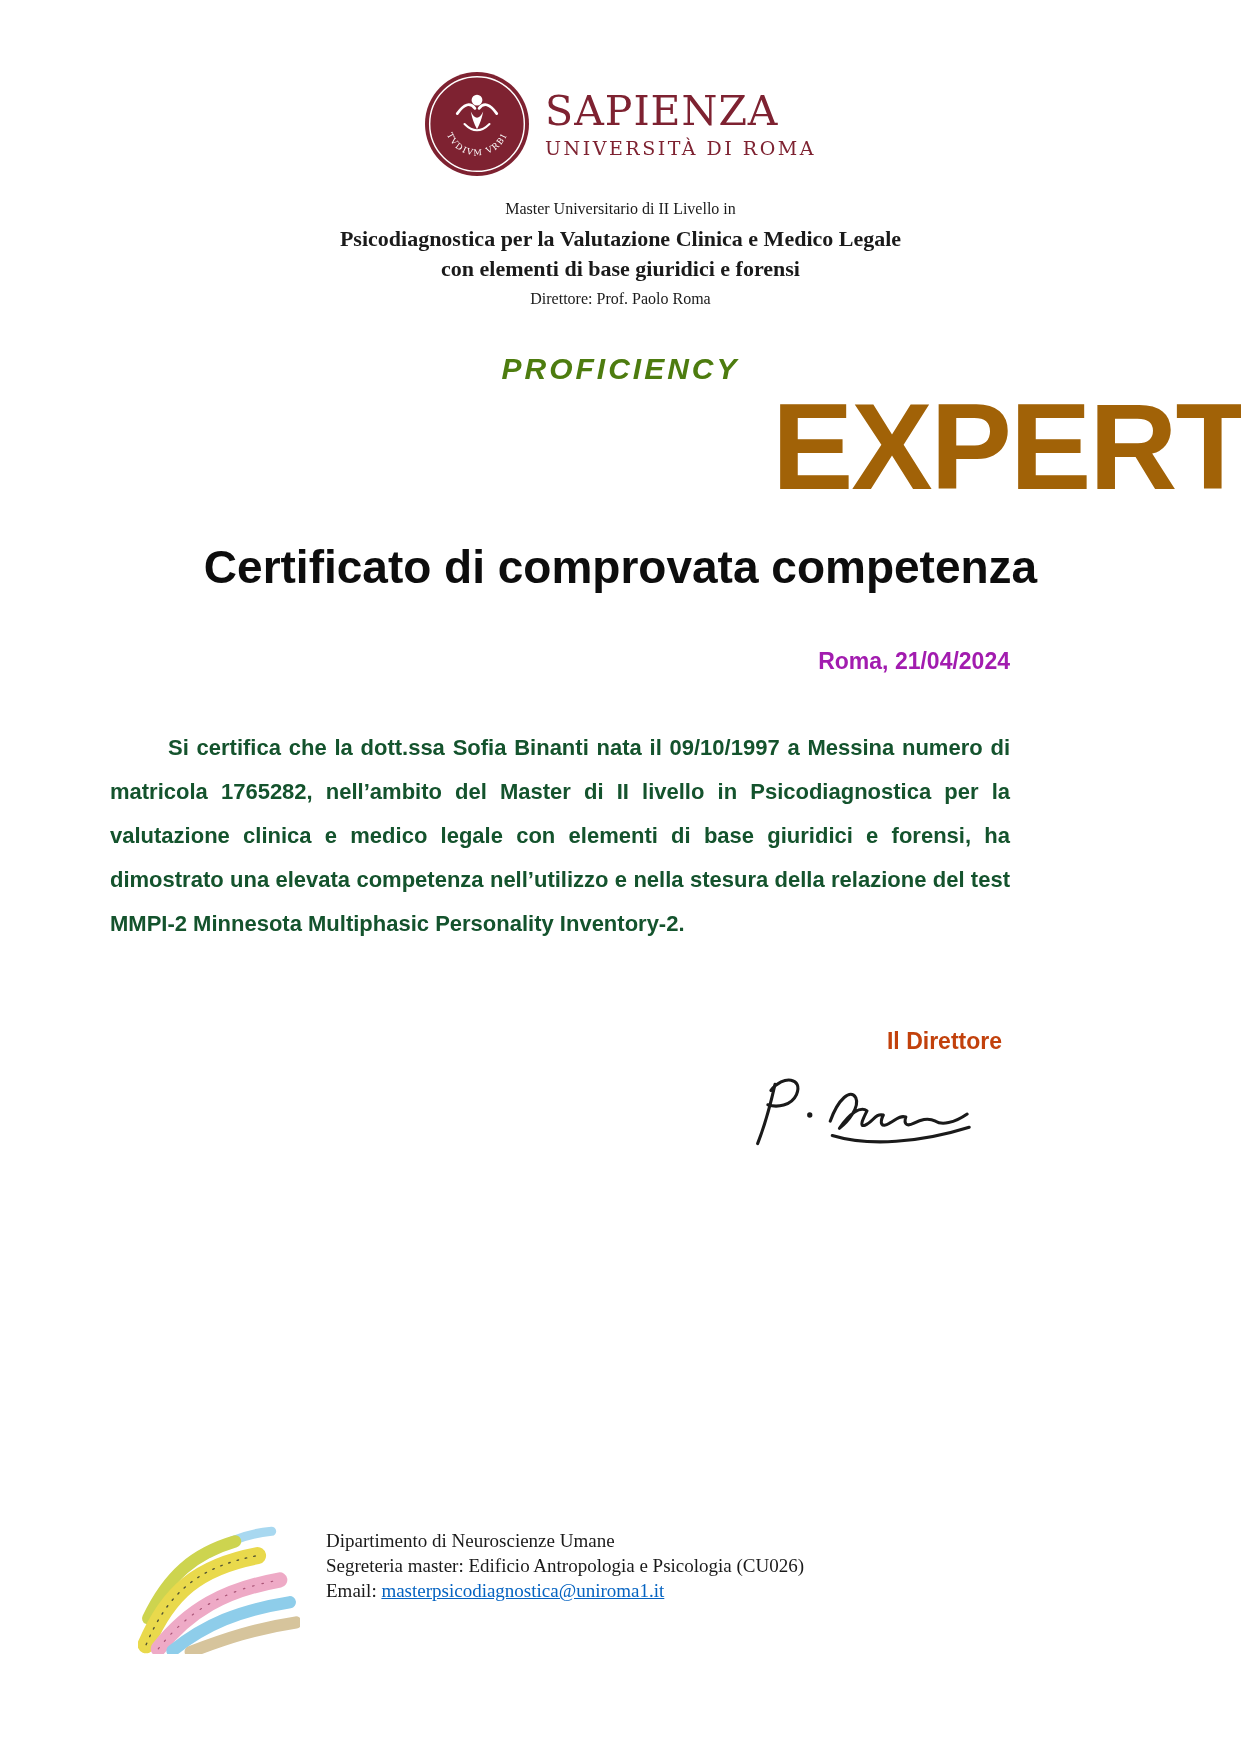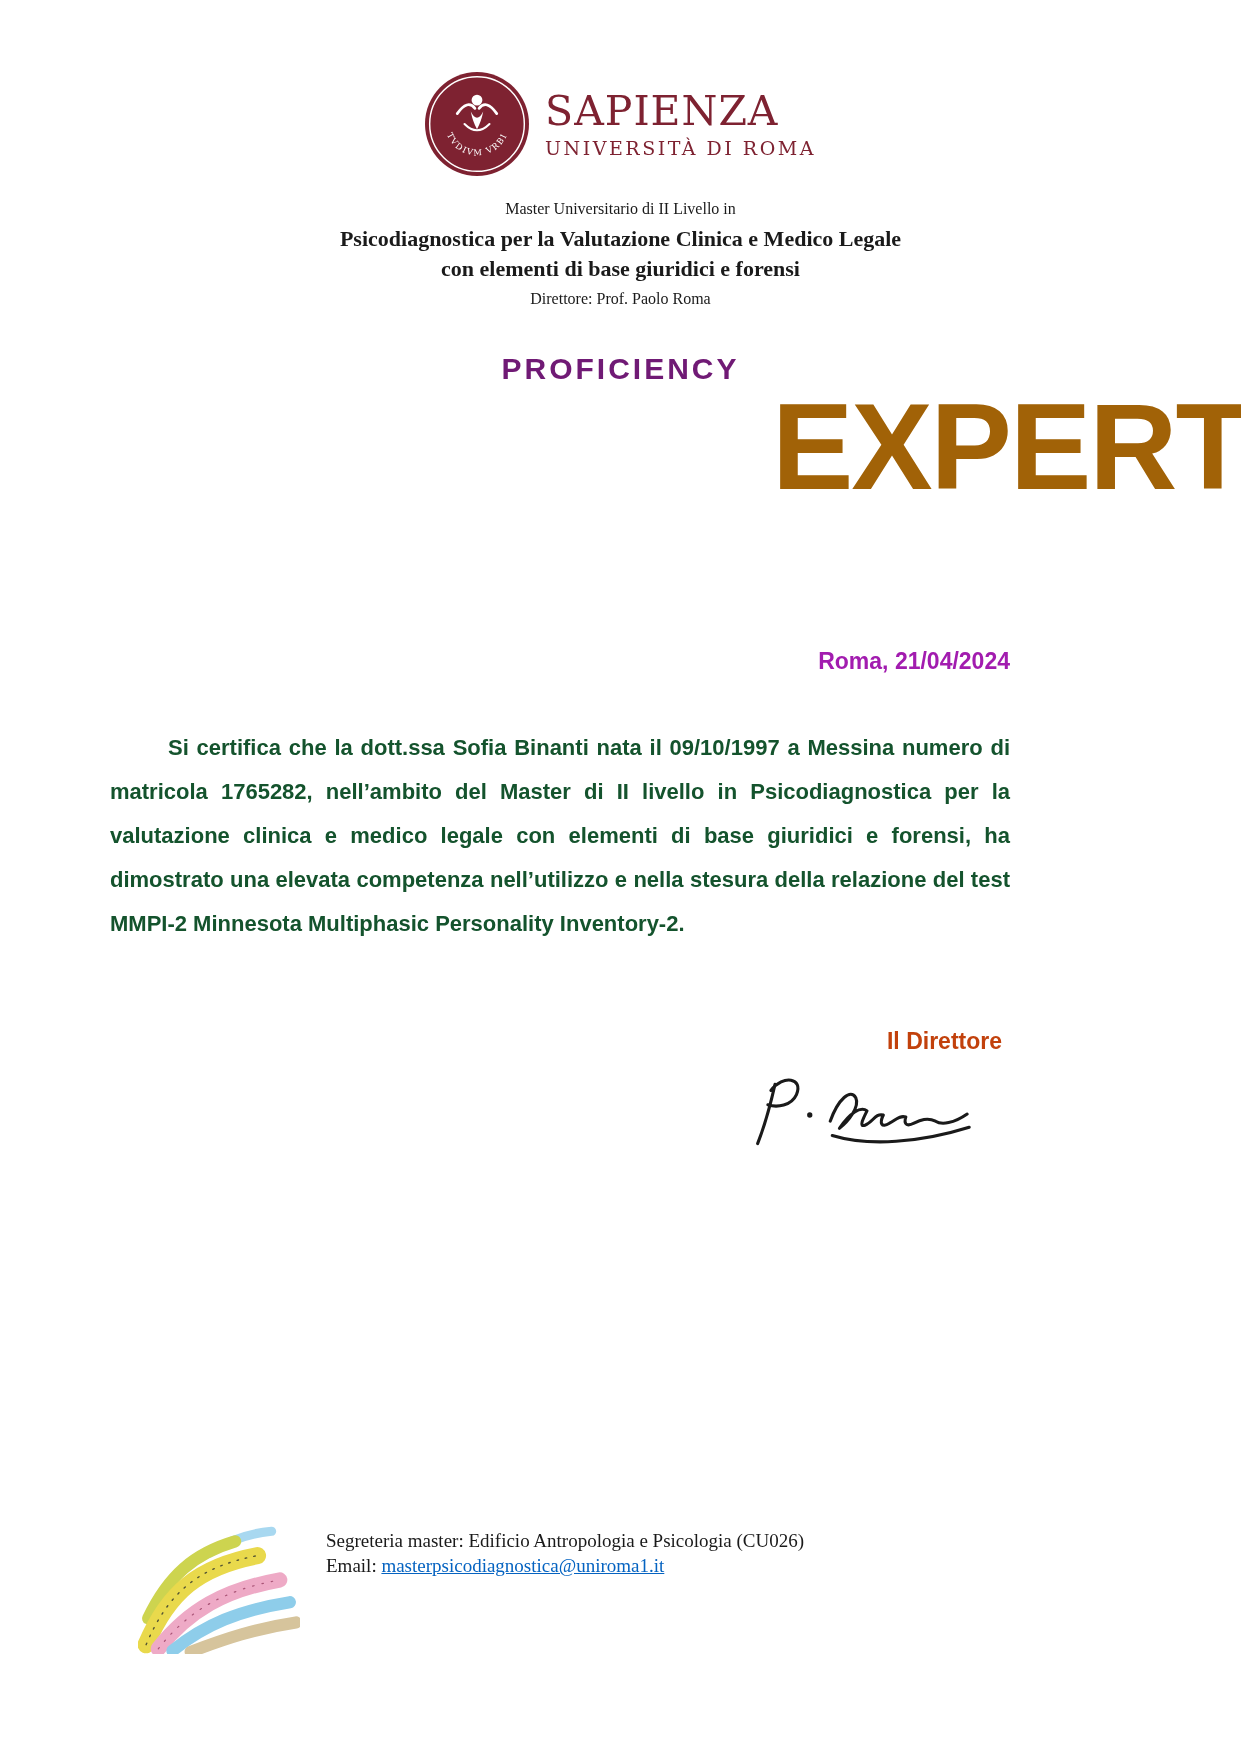--- a/index.html
+++ b/index.html
@@ -41,21 +41,21 @@
     font-family: "Liberation Serif", serif;
     color: #1a1a1a;
   }
   .m-normal { font-size: 16px; line-height: 30px; }
   .m-bold   { font-size: 22px; line-height: 30px; font-weight: bold; }
 
   
   .kicker {
     position: absolute; top: 352px; left: 0; width: 100%;
     text-align: center;
-    font-size: 30px; font-weight: 800; letter-spacing: 3px; color: #701a75;
+    font-size: 30px; font-weight: 800; letter-spacing: 3px; color: #4d7c0f; font-style: italic;
   }
   .big-title {
     position: absolute; top: 386px; left: 0; width: 100%;
     text-align: right;
     font-size: 122px; line-height: 1.0; font-weight: 800;
     letter-spacing: -2px; color: #a16207; margin-left: 7px;
   }
   .subtitle {
     position: absolute; top: 540px; left: 0; width: 100%;
     text-align: center;
@@ -119,20 +119,21 @@
 
   <div class="master-block">
     <div class="m-normal">Master Universitario di II Livello in</div>
     <div class="m-bold">Psicodiagnostica per la Valutazione Clinica e Medico Legale</div>
     <div class="m-bold">con elementi di base giuridici e forensi</div>
     <div class="m-normal">Direttore: Prof. Paolo Roma</div>
   </div>
 
   <div class="kicker">PROFICIENCY</div>
   <div class="big-title">EXPERT</div>
+  <div class="subtitle">Certificato di comprovata competenza</div>
 
   <div class="content-box">
     <div class="date-line">Roma, 21/04/2024</div>
     <p class="paragraph">Si certifica che la dott.ssa Sofia Binanti nata il 09/10/1997 a Messina numero di matricola 1765282, nell’ambito del Master di II livello in Psicodiagnostica per la valutazione clinica e medico legale con elementi di base giuridici e forensi, ha dimostrato una elevata competenza nell’utilizzo e nella stesura della relazione del test MMPI-2 Minnesota Multiphasic Personality Inventory-2.</p>
     <div class="signer">Il Direttore</div>
     <svg class="signature" viewBox="0 0 240 90" aria-hidden="true">
       <g fill="none" stroke="#1a1a1a" stroke-width="3" stroke-linecap="round" stroke-linejoin="round">
         <path d="M30 16 C26 34 20 56 13 74"></path>
         <path d="M26 22 C38 6 58 10 51 26 C46 37 32 39 23 36"></path>
         <path d="M84 52 C92 30 104 20 109 29 C113 38 102 52 93 59 C103 44 114 37 120 42 C116 50 112 58 118 56 C126 53 128 44 136 46 C132 54 134 59 142 54 C148 51 152 46 158 48 C156 54 158 58 166 54 C172 51 179 48 187 52 C193 56 205 54 218 45"></path>
@@ -148,20 +149,21 @@
       <path d="M10 96 C30 54 55 32 96 20" stroke="#cdd44f" stroke-width="12"></path>
       <path d="M8 122 C30 70 60 45 118 34" stroke="#e9d94c" stroke-width="17"></path>
       <path d="M8 122 C30 70 60 45 118 34" stroke="#555533" stroke-width="1.4" stroke-dasharray="1.5 7"></path>
       <path d="M20 126 C50 88 85 68 140 58" stroke="#eeaac6" stroke-width="15"></path>
       <path d="M20 126 C50 88 85 68 140 58" stroke="#aa5577" stroke-width="1.2" stroke-dasharray="1.5 8"></path>
       <path d="M34 128 C66 102 100 88 150 80" stroke="#8ecdea" stroke-width="12"></path>
       <path d="M52 129 C86 116 116 106 156 100" stroke="#d6c49c" stroke-width="12"></path>
     </g>
   </svg>
   <div class="footer-text">
+    <div>Dipartimento di Neuroscienze Umane</div>
     <div>Segreteria master: Edificio Antropologia e Psicologia (CU026)</div>
     <div>
       <span>Email:</span>
       <a class="email">masterpsicodiagnostica@uniroma1.it</a>
     </div>
   </div>
 
 </div>
 
 </body></html>

